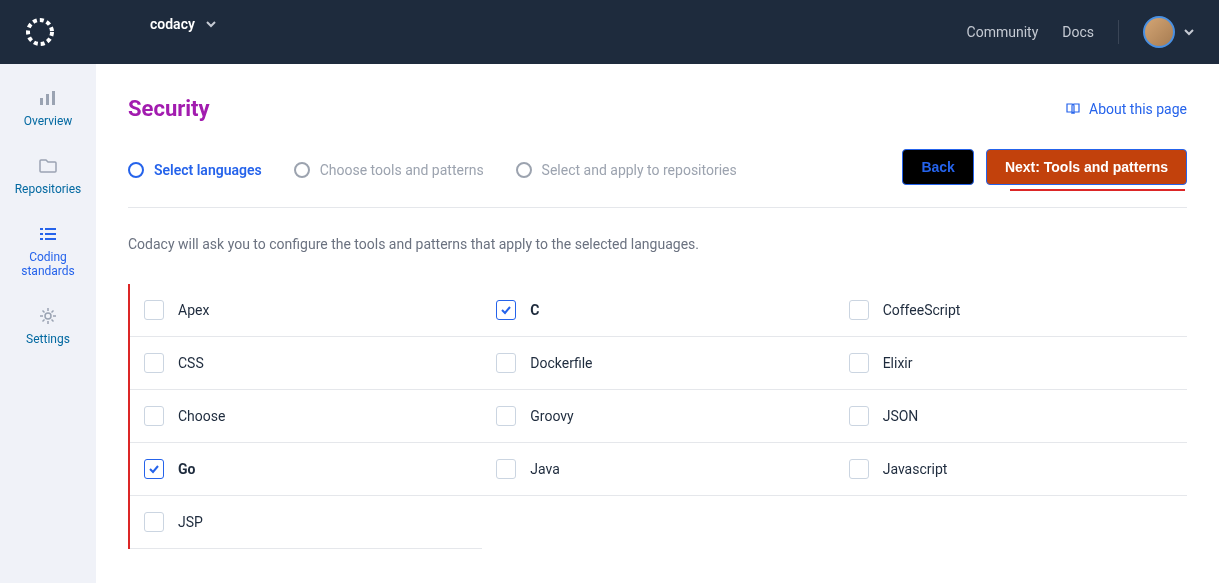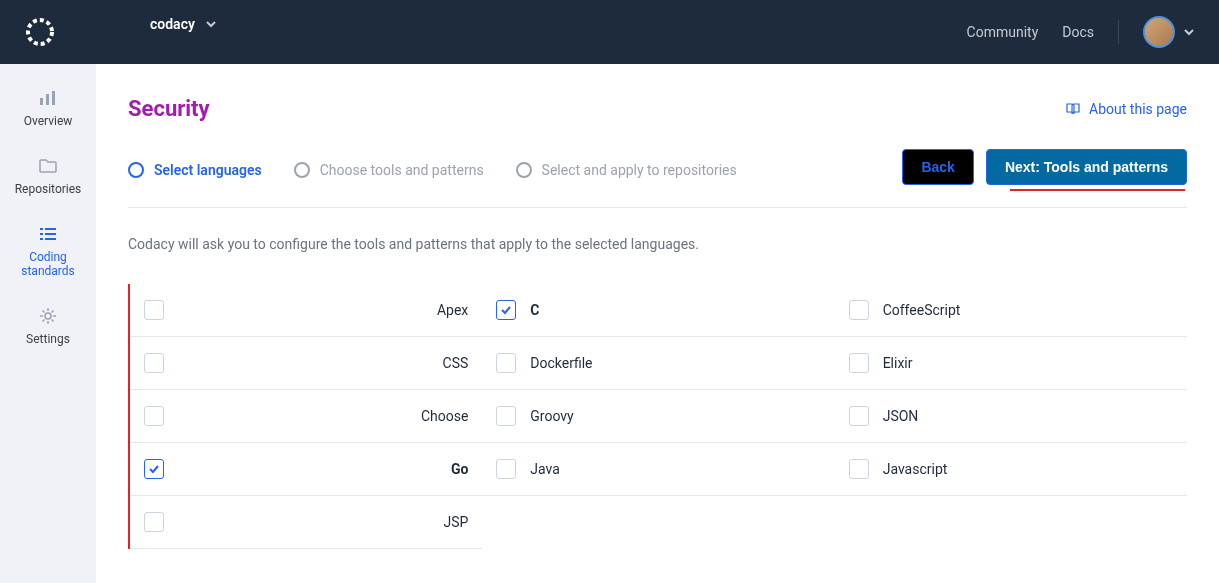--- a/index.html
+++ b/index.html
@@ -10,48 +10,48 @@
     .logo { width: 32px; height: 32px; }
     .org-selector { display: flex; align-items: center; gap: 10px; color: #fff; font-weight: 600; cursor: pointer; padding-left: 60px; }
     .header-right { display: flex; align-items: center; gap: 24px; }
     .header-link { color: #c5cad3; text-decoration: none; }
     .header-divider { width: 1px; height: 24px; background: #3a4556; }
     .avatar-wrap { display: flex; align-items: center; gap: 8px; cursor: pointer; }
     .avatar { width: 32px; height: 32px; border-radius: 50%; background: linear-gradient(135deg, #d4a574, #a67c52); border: 2px solid #4a90e2; }
     
     .container { display: flex; height: calc(100vh - 64px); }
     .sidebar { width: 96px; background: #f0f2f8; display: flex; flex-direction: column; align-items: center; padding-top: 20px; gap: 20px; }
-    .sidebar-item { display: flex; flex-direction: column; align-items: center; gap: 6px; cursor: pointer; color: #404040; font-size: 12px; padding: 4px; text-align: center; }
+    .sidebar-item { display: flex; flex-direction: column; align-items: center; gap: 6px; cursor: pointer; color: #0369a1; font-size: 12px; padding: 4px; text-align: center; }
     .sidebar-item.active { color: #2563eb; }
     .sidebar-icon { width: 20px; height: 20px; display: flex; align-items: center; justify-content: center; }
     
     .main { flex: 1; padding: 32px; overflow-y: auto; }
     .page-header { display: flex; justify-content: space-between; align-items: center; margin-bottom: 28px; }
     .page-title { font-size: 22px; font-weight: 700; color: #a21caf; }
     .about-link { display: flex; align-items: center; gap: 8px; color: #2563eb; text-decoration: none; }
     
     .wizard-row { display: flex; justify-content: space-between; align-items: center; border-bottom: 1px solid #e5e7eb; padding-bottom: 16px; margin-bottom: 28px; }
     .steps { display: flex; gap: 32px; }
     .step { display: flex; align-items: center; gap: 10px; color: #9ca3af; }
     .step.active { color: #2563eb; font-weight: 600; }
     .step-circle { width: 16px; height: 16px; border: 2px solid currentColor; border-radius: 50%; }
     .wizard-buttons { display: flex; flex-direction: column; align-items: flex-end; gap: 0; }
     .buttons-row { display: flex; gap: 12px; }
     .btn { padding: 9px 18px; border-radius: 4px; font-weight: 600; cursor: pointer; font-size: 14px; }
     .btn-outline { background: #000000; border: 1.5px solid #2563eb; color: #2563eb; }
-    .btn-primary { background: #0369a1; border: 1.5px solid #2563eb; color: #fff; }
+    .btn-primary { background: #c2410c; border: 1.5px solid #2563eb; color: #fff; }
     .red-underline { height: 2px; background: #dc2626; width: 175px; margin-top: 4px; margin-right: 2px; }
     
     .section-title { font-size: 17px; font-weight: 700; margin-bottom: 8px; color: #1e2b3d; }
     .section-subtitle { color: #6b7280; margin-bottom: 32px; }
     
     .lang-grid { display: flex; gap: 0; border-left: 2px solid #dc2626; padding-left: 0; }
     .lang-col { flex: 1; }
     .lang-item { display: flex; align-items: center; gap: 14px; padding: 16px 14px; border-bottom: 1px solid #e5e7eb; cursor: pointer; }
-    .lang-col:first-child .lang-item { padding-left: 14px; justify-content: space-between; }
+    .lang-col:first-child .lang-item { padding-left: 14px; }
     .checkbox { width: 20px; height: 20px; border: 1.5px solid #cbd5e1; border-radius: 3px; display: flex; align-items: center; justify-content: center; flex-shrink: 0; }
     .checkbox.checked { border-color: #2563eb; }
     .check-svg { display: none; }
     .checkbox.checked .check-svg { display: block; }
     .lang-label { color: #1e2b3d; }
     .lang-item.selected .lang-label { font-weight: 700; }
   </style>
 </head>
 <body>
 

